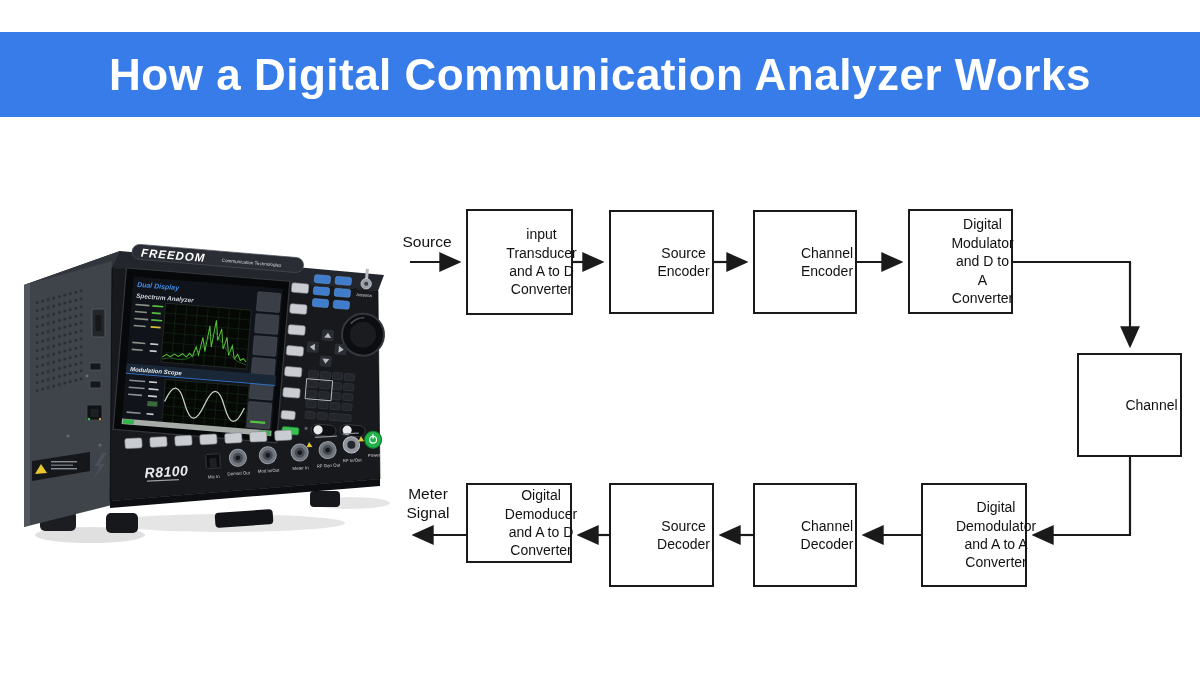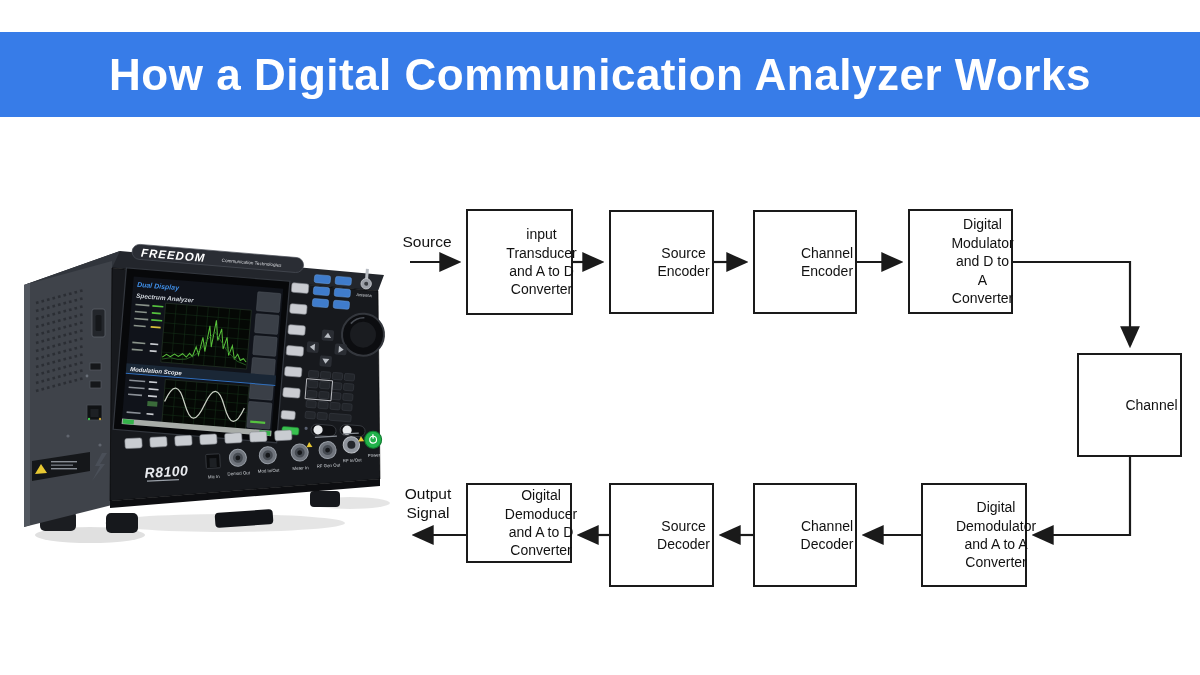--- a/index.html
+++ b/index.html
@@ -51,21 +51,21 @@
     <polyline points="1013,262 1130,262 1130,345" marker-end="url(#ah)"></polyline>
     <polyline points="1130,457 1130,535 1035,535" marker-end="url(#ah)"></polyline>
     <line x1="921" y1="535" x2="865" y2="535" marker-end="url(#ah)"></line>
     <line x1="753" y1="535" x2="722" y2="535" marker-end="url(#ah)"></line>
     <line x1="609" y1="535" x2="580" y2="535" marker-end="url(#ah)"></line>
     <line x1="466" y1="535" x2="415" y2="535" marker-end="url(#ah)"></line>
   </g>
 </svg>
 
 <div class="dlabel" style="left:396px;top:232px;width:62px;">Source</div>
-<div class="dlabel" style="left:398px;top:484px;width:60px;">Output
+<div class="dlabel" style="left:398px;top:484px;width:60px;">Meter
 Signal</div>
 
 <div class="fbox" style="left:466px;top:209px;width:107px;height:106px;">input
 Transducer
 and A to D
 Converter</div>
 <div class="fbox" style="left:609px;top:210px;width:105px;height:104px;">Source
 Encoder</div>
 <div class="fbox" style="left:753px;top:210px;width:104px;height:104px;">Channel
 Encoder</div>

